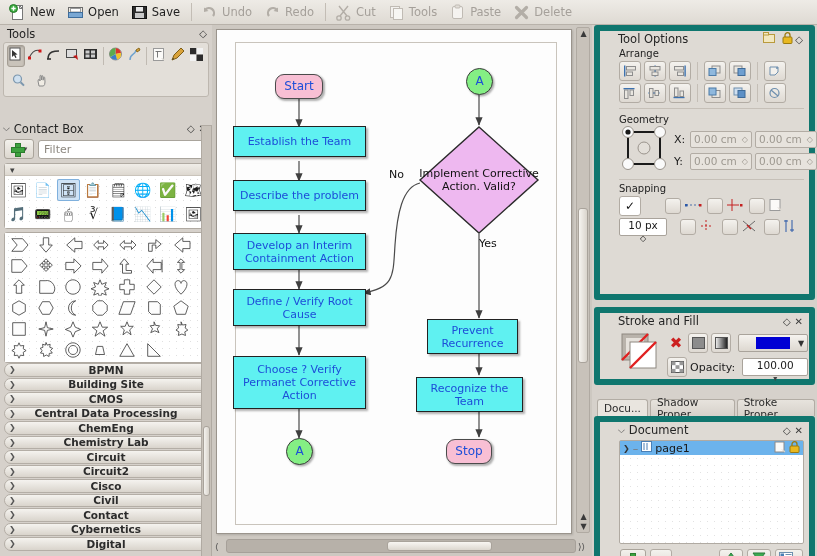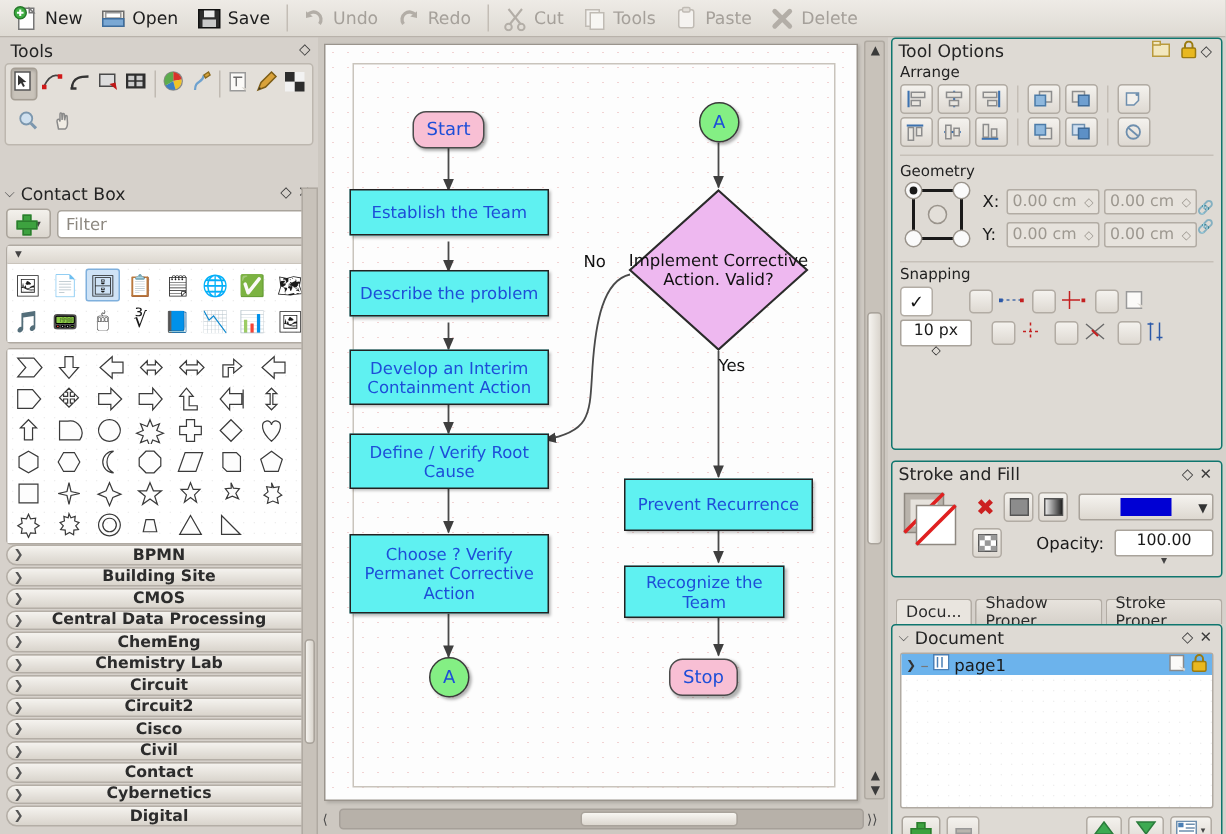--- a/index.html
+++ b/index.html
@@ -117,21 +117,21 @@
   .node { position:absolute; display:flex; align-items:center; justify-content:center;
       text-align:center; font-size:11px; color:#1d4ed8; line-height:13px;
       box-shadow: 1.5px 1.5px 2px rgba(0,0,0,.30); }
   .n-proc { background:#5ff1f1; border:1px solid #222; }
   .n-term { background:#f8bfd4; border:1.5px solid #4b4b4b; border-radius:9px; font-size:12px; }
   .n-conn { background:#84ef84; border:1.5px solid #3a3a3a; border-radius:50%; font-size:12px; }
   .edge-label { position:absolute; font-size:11px; color:#111; }
 
   
   #right-dock { position:absolute; left:592px; top:25px; width:225px; height:531px; background:#d6d1cb; }
-  .rpanel { position:absolute; left:2px; width:221px; background:#dedad4; border:1px solid #0f766e; border-radius:3px; }
+  .rpanel { position:absolute; left:2px; width:221px; background:#dedad4; border:6px solid #0f766e; border-radius:3px;padding-left:14px; }
   .rp-title { display:flex; align-items:center; height:16px; padding:0 4px; font-size:11.5px; color:#242424; }
   .rp-title .ttl { flex:1; }
   .grp-label { font-size:10px; color:#222; padding:1px 5px 1px 5px; }
   .btn-sq {
     width:22px; height:20px; border:1px solid #b2aca4; border-radius:3px;
     background:linear-gradient(#f4f2ee,#deD9d2); display:flex; align-items:center; justify-content:center;
   }
   .row { display:flex; align-items:center; gap:3px; padding: 1px 5px; }
   .vsep { width:1px; height:18px; background:#c4beb6; margin:0 3px; }
   .num-field { width:62px; height:17px; border:1px solid #b2aca4; border-radius:2px;
@@ -699,21 +699,21 @@
 
       <div class="node n-conn" style="left:249px;top:38px;width:27px;height:27px;">A</div>
 
       <div style="position:absolute;left:201px;top:95px;width:122px;height:110px;">
         <svg width="122" height="110" style="position:absolute;left:0;top:0;">
           <polygon points="61,2 120,55 61,108 2,55" fill="#eeb8f0" stroke="#2b2b2b" stroke-width="1.4"></polygon>
         </svg>
         <div style="position:absolute;left:0;top:0;width:122px;height:110px;display:flex;align-items:center;justify-content:center;text-align:center;font-size:11px;line-height:13px;color:#111;white-space:pre-line;">Implement Corrective Action. Valid?</div>
       </div>
 
-      <div class="node n-proc" style="left:199px;top:289px;width:126px;height:35px;">Prevent Recurrence</div>
+      <div class="node n-proc" style="left:210px;top:289px;width:91px;height:35px;">Prevent Recurrence</div>
 
       <div class="node n-proc" style="left:199px;top:347px;width:107px;height:35px;">Recognize the Team</div>
 
       <div class="node n-term" style="left:229px;top:409px;width:46px;height:25px;">Stop</div>
 
       <div class="edge-label" style="left:172px;top:138px;">No</div>
       <div class="edge-label" style="left:262px;top:207px;">Yes</div>
     </div>
 
     <div id="v-scroll">

